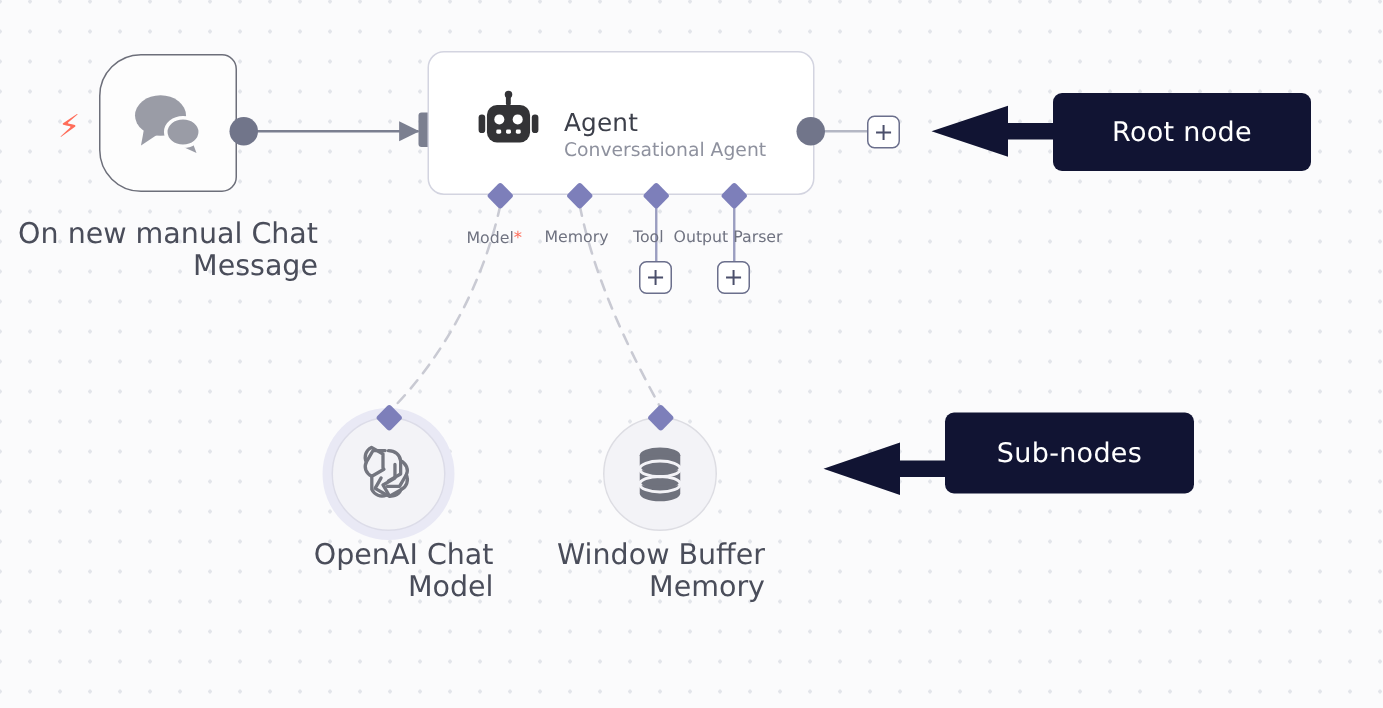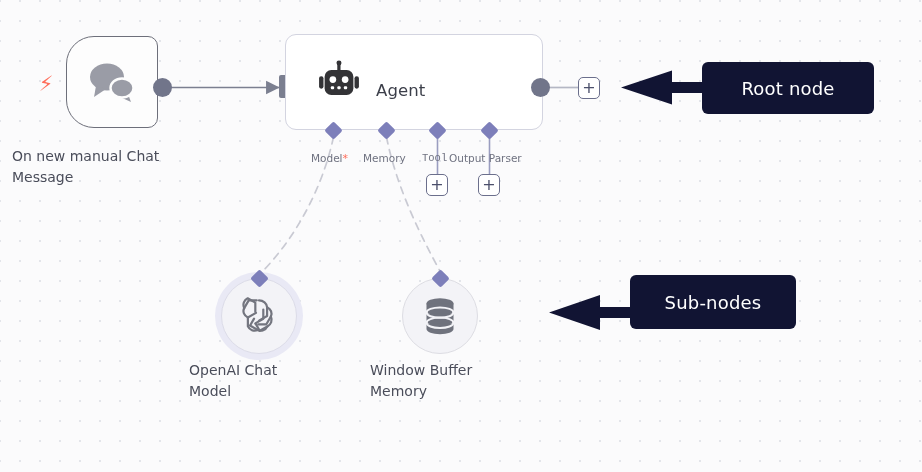--- a/index.html
+++ b/index.html
@@ -164,21 +164,21 @@
   
   .port-label {
     position: absolute;
     font-size: 10.5px;
     color: #6f7280;
     white-space: nowrap;
     line-height: 13px;
   }
   .pl-model  { left: 311px; top: 152px; text-align: right; }
   .pl-memory { left: 363px; top: 152px; }
-  .pl-tool   { left: 422px; top: 152px; font-family: Liberation Mono, monospace; }
+  .pl-tool   { left: 422px; top: 152px; }
   .pl-parser { left: 449px; top: 152px; }
   .req-star { color: #ff6d5a; font-size: 11px; }
 
   
   .subnode {
     position: absolute;
     width: 76px;
     height: 76px;
     border-radius: 50%;
     background: #f3f3f7;
@@ -194,23 +194,23 @@
     box-shadow: 0 0 0 6px #e9e9f5;
   }
   .sn-memory {
     left: 402px;
     top: 278px;
     border: 1.6px solid #dddde3;
   }
 
   .node-caption {
     position: absolute;
-    font-size: 14px;
+    font-size: 19px;
     color: #4a4d5a;
-    text-align: left;
+    text-align: right;
     line-height: 21px;
     white-space: pre-line;
   }
   .cap-trigger { left: 12px;  top: 146px; width: 200px; }
   .cap-openai  { left: 189px; top: 360px; width: 140px; }
   .cap-memory  { left: 370px; top: 360px; width: 140px; }
 
   
   .callout {
     position: absolute;
@@ -282,20 +282,21 @@
       <rect x="3.2" y="18" width="4.6" height="13" rx="2.2" fill="#333336"></rect>
       <rect x="40.2" y="18" width="4.6" height="13" rx="2.2" fill="#333336"></rect>
       <circle cx="17.6" cy="21.5" r="3.5" fill="#ffffff"></circle>
       <circle cx="30.4" cy="21.5" r="3.5" fill="#ffffff"></circle>
       <rect x="15.5" y="28.5" width="3.4" height="3" rx="1" fill="#ffffff"></rect>
       <rect x="22.3" y="28.5" width="3.4" height="3" rx="1" fill="#ffffff"></rect>
       <rect x="29.1" y="28.5" width="3.4" height="3" rx="1" fill="#ffffff"></rect>
     </svg>
     <div class="agent-text">
       <div class="agent-title">Agent</div>
+      <div class="agent-sub">Conversational Agent</div>
     </div>
   </div>
   <div class="out-port"></div>
 
   <div class="diamond d-model"></div>
   <div class="diamond d-memory"></div>
   <div class="diamond d-tool"></div>
   <div class="diamond d-parser"></div>
 
   <div class="port-label pl-model">

